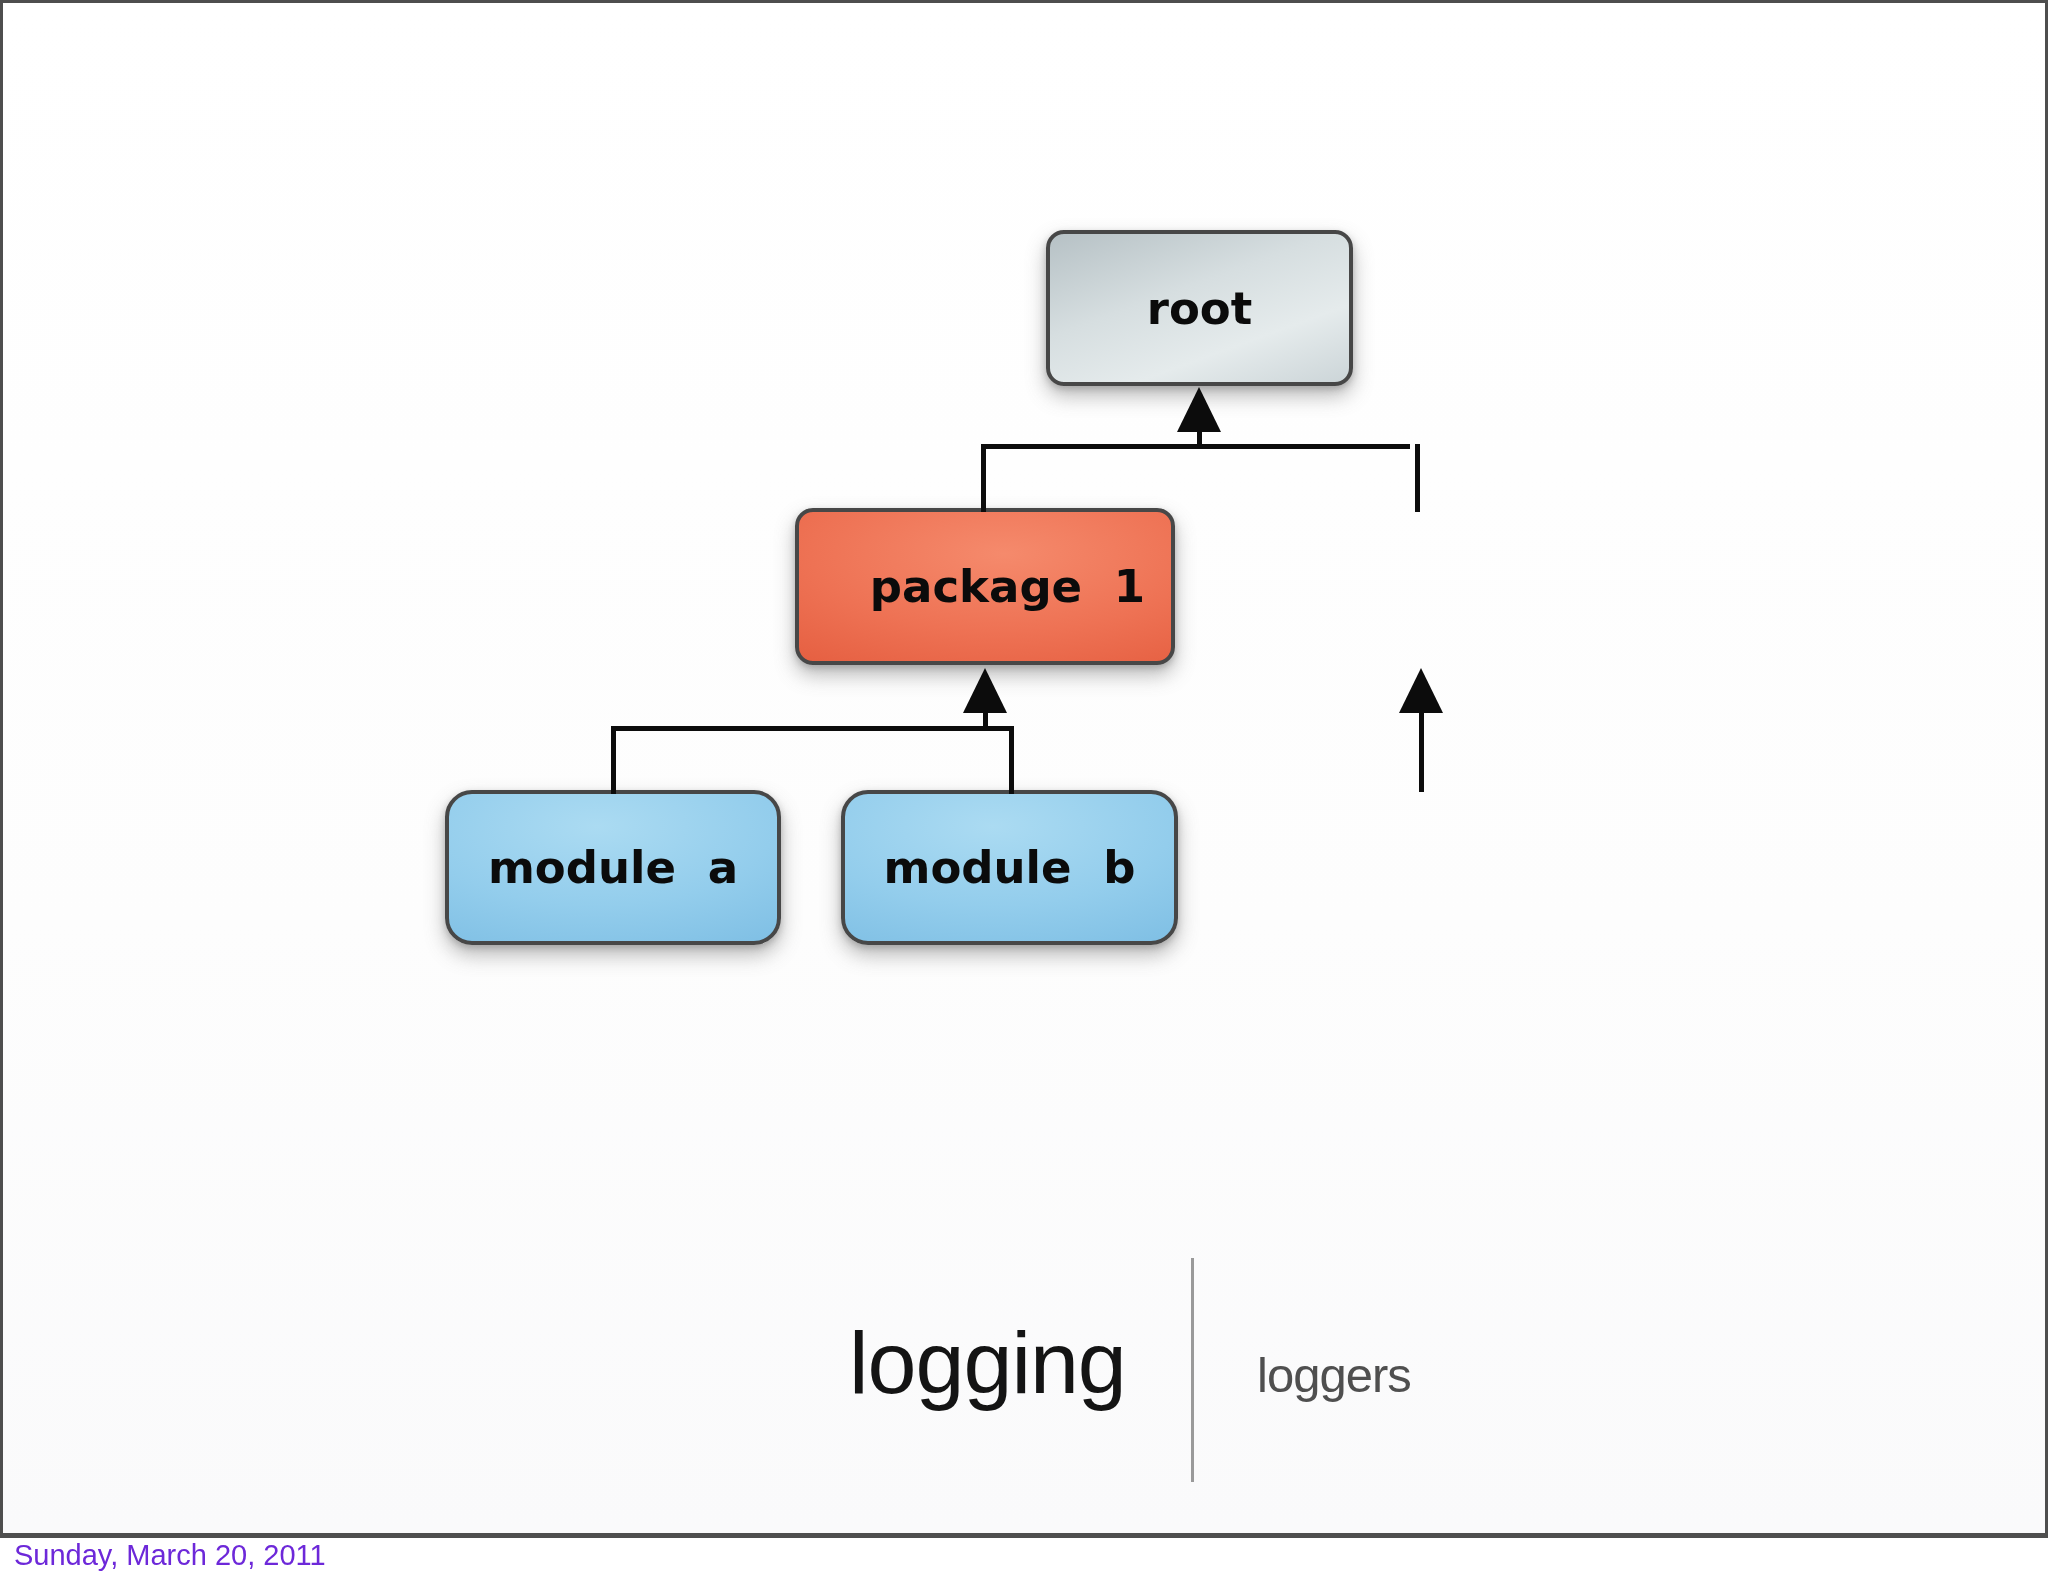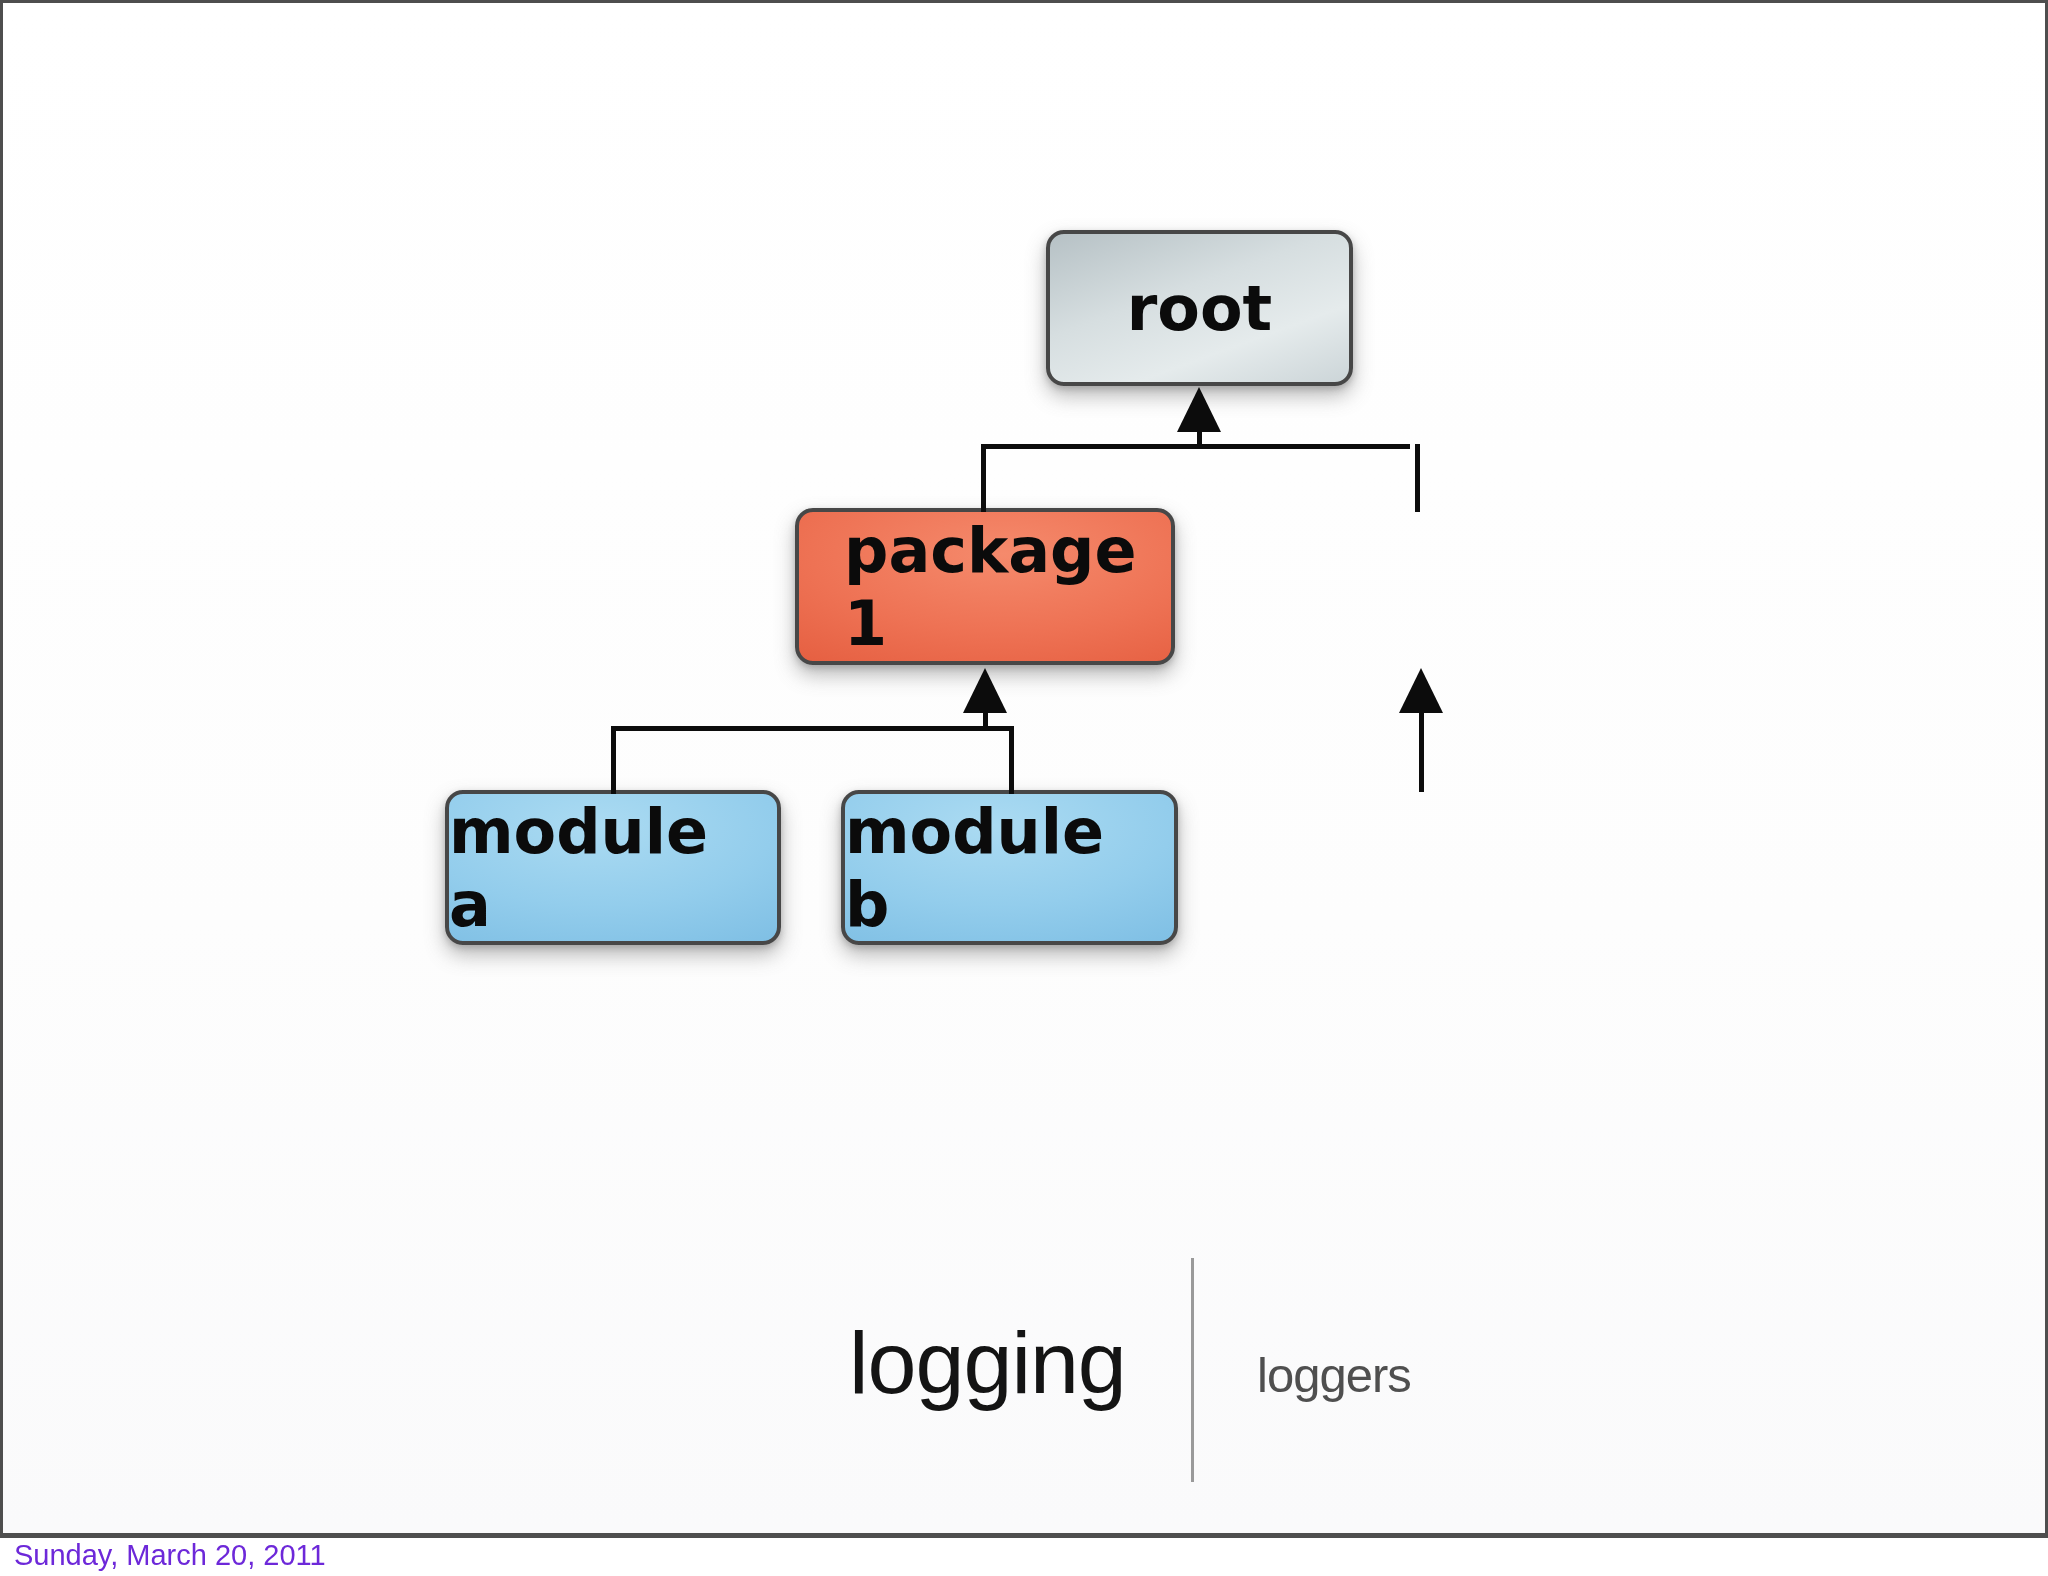--- a/index.html
+++ b/index.html
@@ -21,37 +21,38 @@
   }
   
   .node{
     position:absolute;
     box-sizing:border-box;
     border:4px solid #474747;
     border-radius:18px;
     display:flex;align-items:center;justify-content:center;
     font-family:"DejaVu Sans","Liberation Sans",sans-serif;
     font-weight:bold;
-    font-size:62px;
+    font-size:45px;
     color:#0b0b0b;
     word-spacing:16px;
     letter-spacing:0px;
     box-shadow:0 10px 20px rgba(105,105,105,0.45), 0 3px 6px rgba(60,60,60,0.25);
   }
   .node-root{
     left:1043px;top:227px;width:307px;height:156px;
     background:linear-gradient(160deg,#b6c1c5 0%,#d6dee0 40%,#e5ebec 70%,#ccd5d8 100%);
   }
   .node-package{
     background:radial-gradient(130% 130% at 55% 28%, #f58a6c 0%, #ee7254 40%, #e45c3e 75%, #da5134 100%);
   }
   .node-package1{left:792px;top:505px;width:380px;height:157px;padding-left:45px;}
   .node-package2{left:1230px;top:505px;width:373px;height:157px;}
   .node-module{
     background:radial-gradient(135% 135% at 45% 22%, #abdbf2 0%, #93cdec 40%, #7cbde3 75%, #6fb1da 100%);
+    border-radius:27px;
   }
   .node-moduleA{left:442px;top:787px;width:336px;height:155px;}
   .node-moduleB{left:838px;top:787px;width:337px;height:155px;}
   .node-moduleC{left:1267px;top:787px;width:303px;height:155px;}
   
   .line{position:absolute;background:#0c0c0c;}
   .arrowhead{
     position:absolute;width:0;height:0;
     border-left:22px solid transparent;
     border-right:22px solid transparent;

